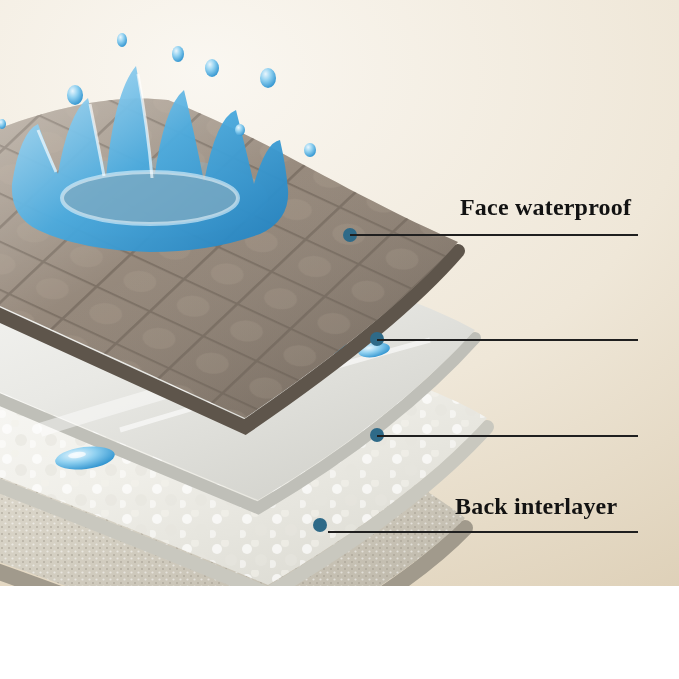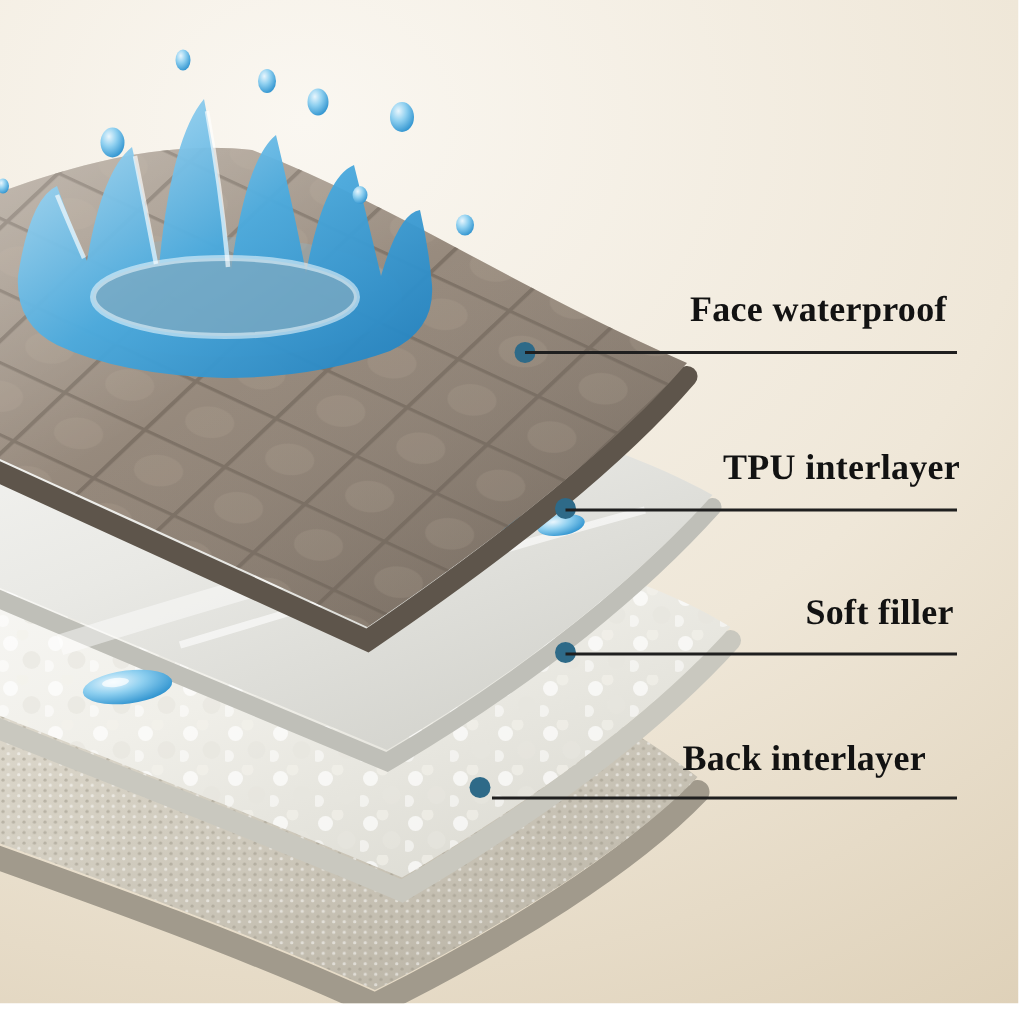--- a/index.html
+++ b/index.html
@@ -1,19 +1,19 @@
 <!DOCTYPE html>
 <html style="--dot: #2e6a88; --line: #1f1f1f; --text: #121212; --bg-light: #faf7f1; --bg-mid: #efe7d8; --bg-dark: #ddcfb6; --fabric: #94877a; --water: #3aa2de;"><head>
 <meta charset="utf-8">
 <title>Four-layer waterproof pad diagram</title>
 <style>
   html,body{margin:0;padding:0}
   body{font-family:"Liberation Serif",serif}
   #stage{
-    position:relative;width:679px;height:669px;overflow:hidden;
+    position:relative;width:679px;height:586px;overflow:hidden;
     background:radial-gradient(130% 110% at 30% 12%,
       var(--bg-light,#faf7f1) 0%,
       var(--bg-mid,#efe7d8) 55%,
       var(--bg-dark,#ddcfb6) 100%);
   }
   .art{position:absolute;left:0;top:0}
   .callout{position:absolute;inset:0;pointer-events:none}
   .callout .label{
     position:absolute;white-space:nowrap;
     font:700 24px "Liberation Serif",serif;
@@ -169,27 +169,25 @@
 
   <div class="callout c1">
     <span class="dot"></span>
     <span class="line"></span>
     <span class="label">Face waterproof</span>
   </div>
 
   <div class="callout c2">
     <span class="dot"></span>
     <span class="line"></span>
-    <span class="label">TPU interlayer</span>
   </div>
 
   <div class="callout c3">
     <span class="dot"></span>
     <span class="line"></span>
-    <span class="label">Soft filler</span>
   </div>
 
   <div class="callout c4">
     <span class="dot"></span>
     <span class="line"></span>
     <span class="label">Back interlayer</span>
   </div>
 
 </div>
 

